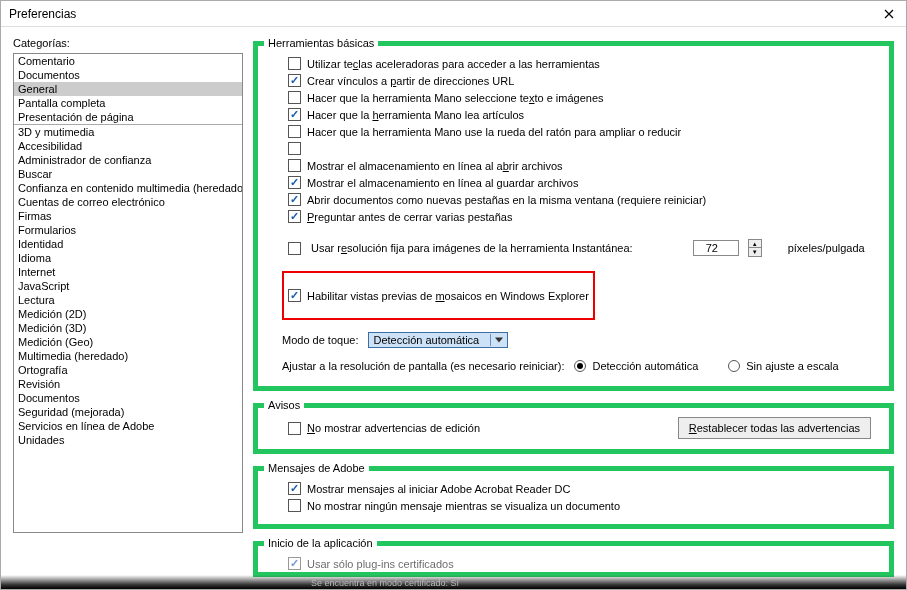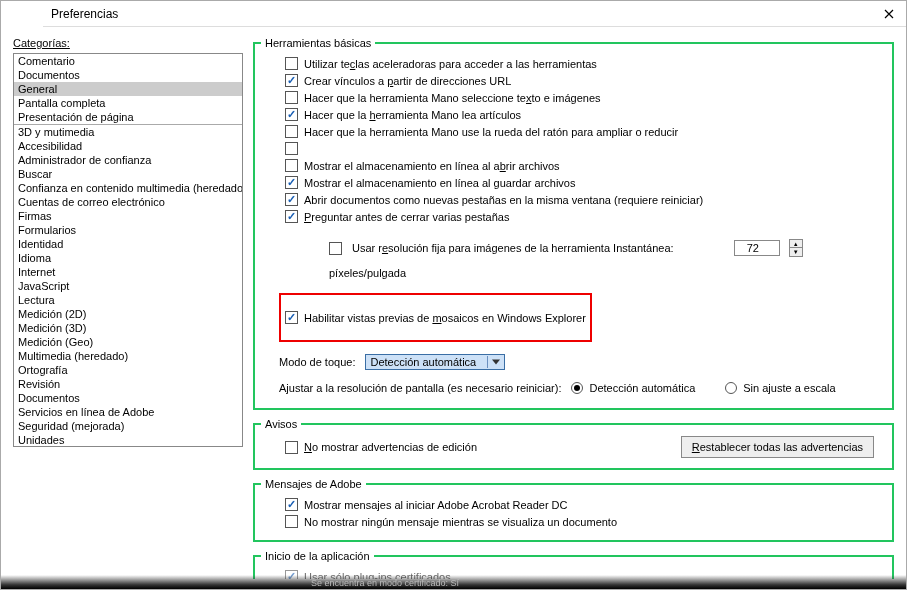--- a/index.html
+++ b/index.html
@@ -16,65 +16,63 @@
     position: relative;
   }
   .titlebar {
     height: 26px;
     display: flex;
     align-items: center;
     justify-content: space-between;
     padding: 0 8px;
     border-bottom: 1px solid #ddd;
     font-size: 12px;
-    margin-left: 42px;
   }
   .titlebar .close {
     width: 18px; height: 18px;
     display: flex; align-items: center; justify-content: center;
     cursor: default;
   }
   .titlebar .close svg { width: 10px; height: 10px; }
   .content {
     display: flex;
     height: calc(100% - 26px);
     padding: 10px 12px;
     gap: 10px;
   }
   .left {
     width: 230px;
     flex-shrink: 0;
   }
   .cat-label {
-    text-decoration: underline;
     margin-bottom: 4px;
   }
   .cat-list {
     border: 1px solid #888;
     background: #fff;
-    height: 394px;
+    height: 480px;
     overflow: hidden;
   }
   .cat-list .item {
     padding: 1px 4px;
     cursor: default;
     white-space: nowrap;
   }
   .cat-list .item.selected { background: #ccc; }
   .cat-list .divider {
     border-top: 1px solid #aaa;
     margin: 0;
   }
   .right {
     flex: 1;
     overflow: hidden;
     position: relative;
   }
   fieldset {
-    border: 2px solid #22c55e;
+    border: 5px solid #22c55e;
     margin: 0 0 8px 0;
     padding: 6px 18px 10px 30px;
     position: relative;
   }
   fieldset legend {
     font-size: 11px;
     padding: 0 4px;
     margin-left: -24px;
   }
   .chk-row {
@@ -100,21 +98,20 @@
     font-weight: bold;
   }
   .u { text-decoration: underline; }
   .spacer { height: 10px; }
   .row-group {
     display: flex;
     align-items: center;
     gap: 10px;
     padding: 4px 0;
     flex-wrap: wrap;
-    margin-left: 44px;
   }
   .num-input {
     width: 46px;
     border: 1px solid #888;
     padding: 1px 12px;
     font: inherit;
     text-align: left;
   }
   .spinner {
     display: inline-flex;
@@ -224,22 +221,22 @@
         <div class="item">Internet</div>
         <div class="item">JavaScript</div>
         <div class="item">Lectura</div>
         <div class="item">Medición (2D)</div>
         <div class="item">Medición (3D)</div>
         <div class="item">Medición (Geo)</div>
         <div class="item">Multimedia (heredado)</div>
         <div class="item">Ortografía</div>
         <div class="item">Revisión</div>
         <div class="item">Documentos</div>
+        <div class="item">Seguridad (mejorada)</div>
         <div class="item">Servicios en línea de Adobe</div>
-        <div class="item">Seguridad (mejorada)</div>
         <div class="item">Unidades</div>
       </div>
   </div>
 
   <div class="right">
 
     <fieldset>
       <legend>Herramientas básicas</legend>
       <div id="basic-items">
           <div class="chk-row">

